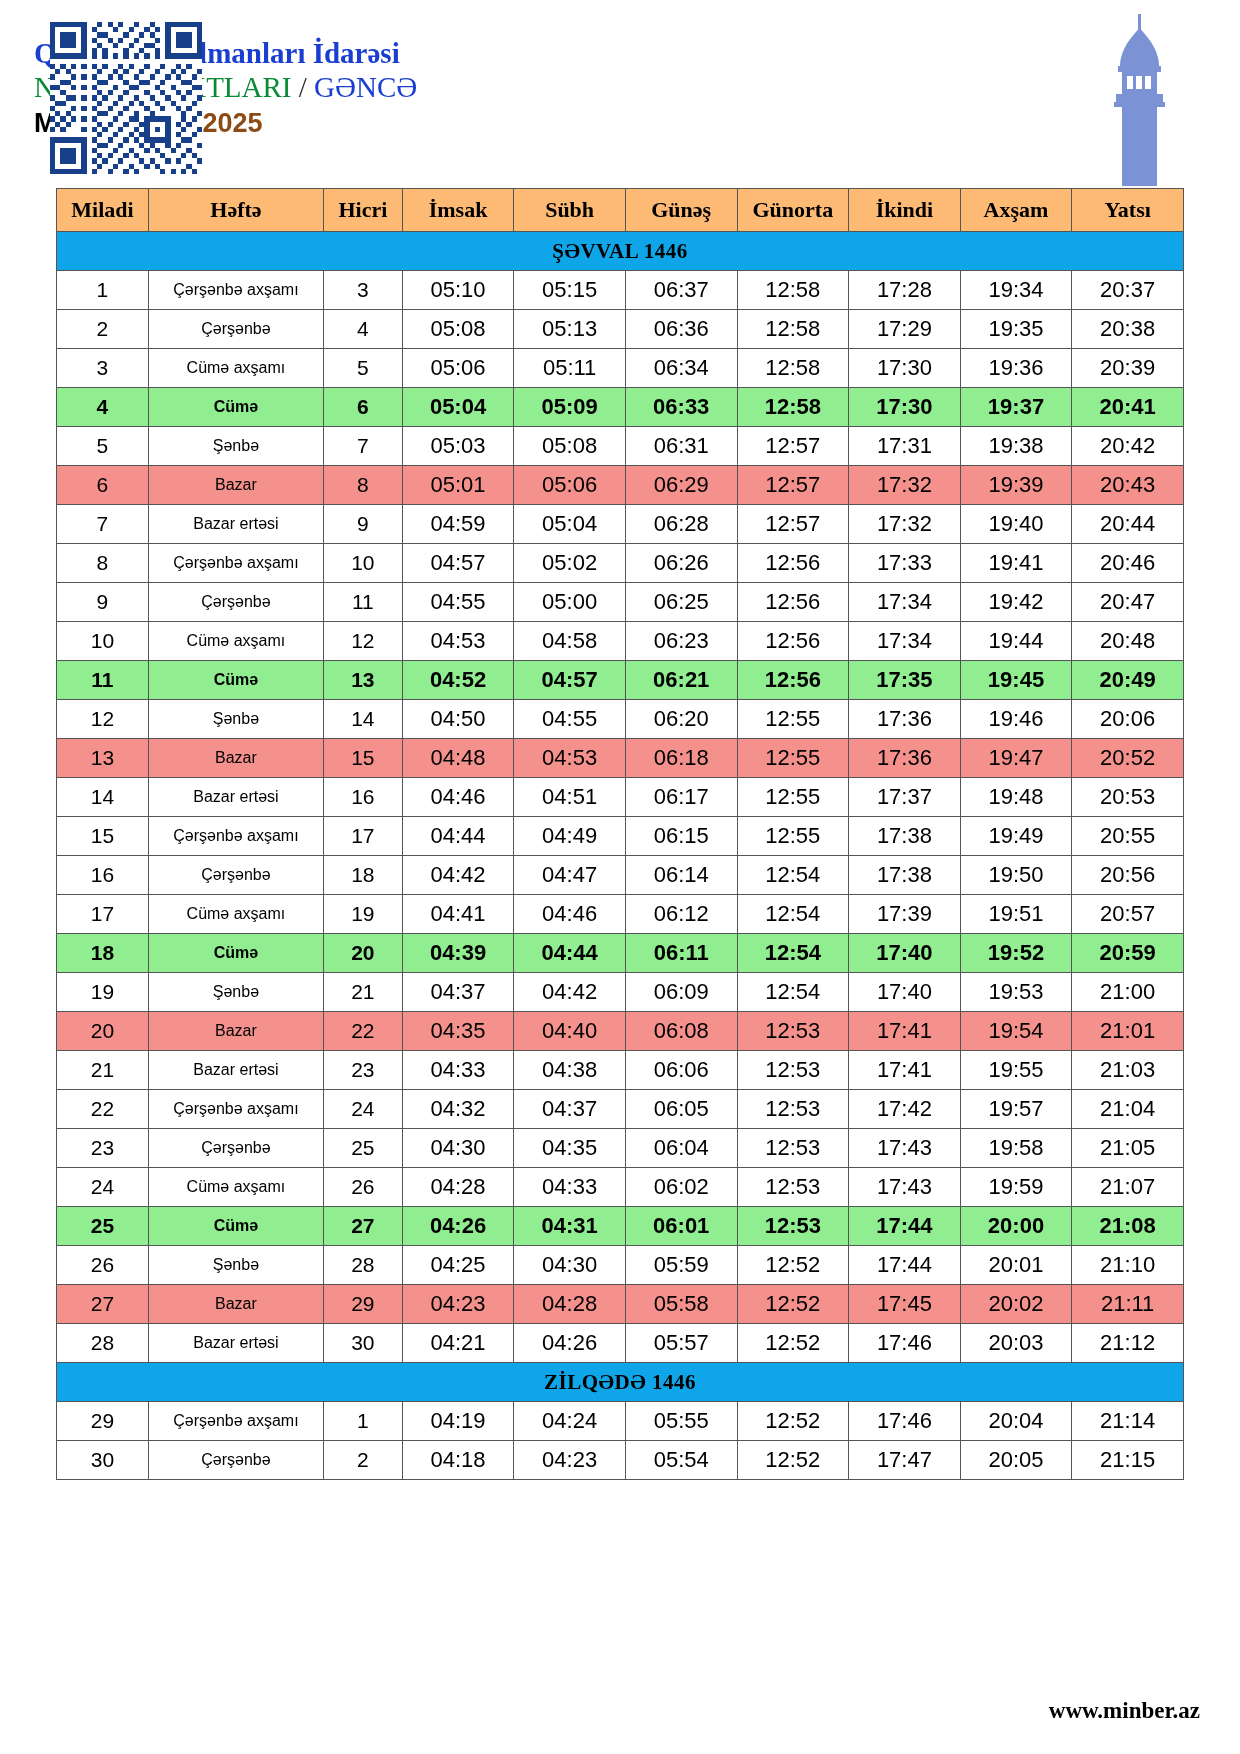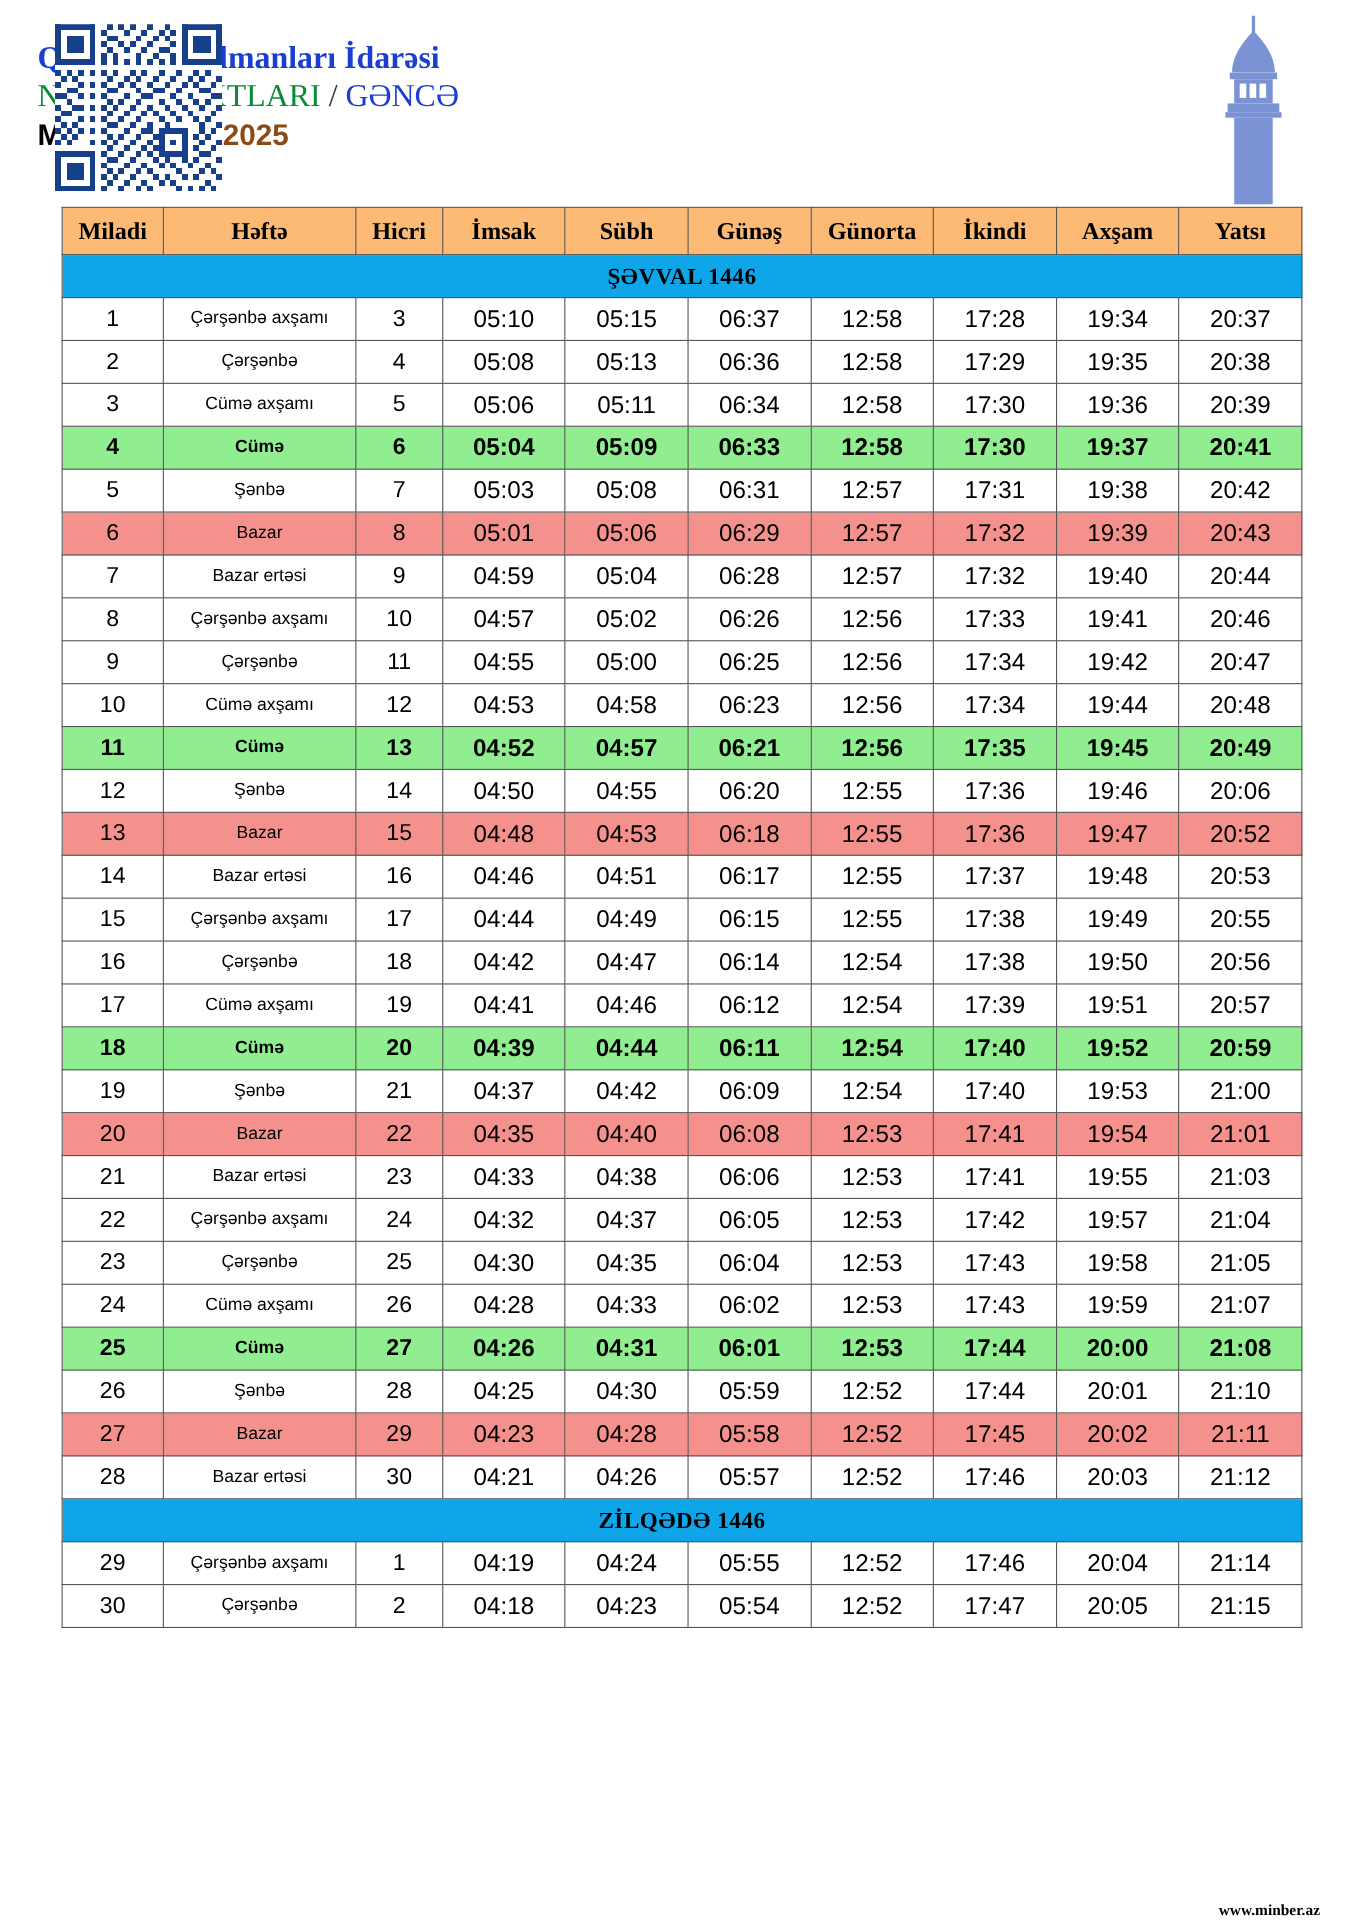--- a/index.html
+++ b/index.html
@@ -96,22 +96,22 @@
   tr.sunday td{background:#f4918c;}
   tr.monthsep td{
     background:#0ea5e9;
     font-weight:bold;
     font-family:"Liberation Serif", serif;
     font-size:21px;
     letter-spacing:0.5px;
   }
   .footer{
     position:absolute;
-    right:40px;bottom:8px;
-    font-size:14px;font-weight:bold;
+    right:40px;bottom:30px;
+    font-size:23px;font-weight:bold;
     font-family:"Liberation Serif", serif;
   }
 </style>
 </head>
 <body>
 
 <div class="page">
 
   <div class="header">
 

